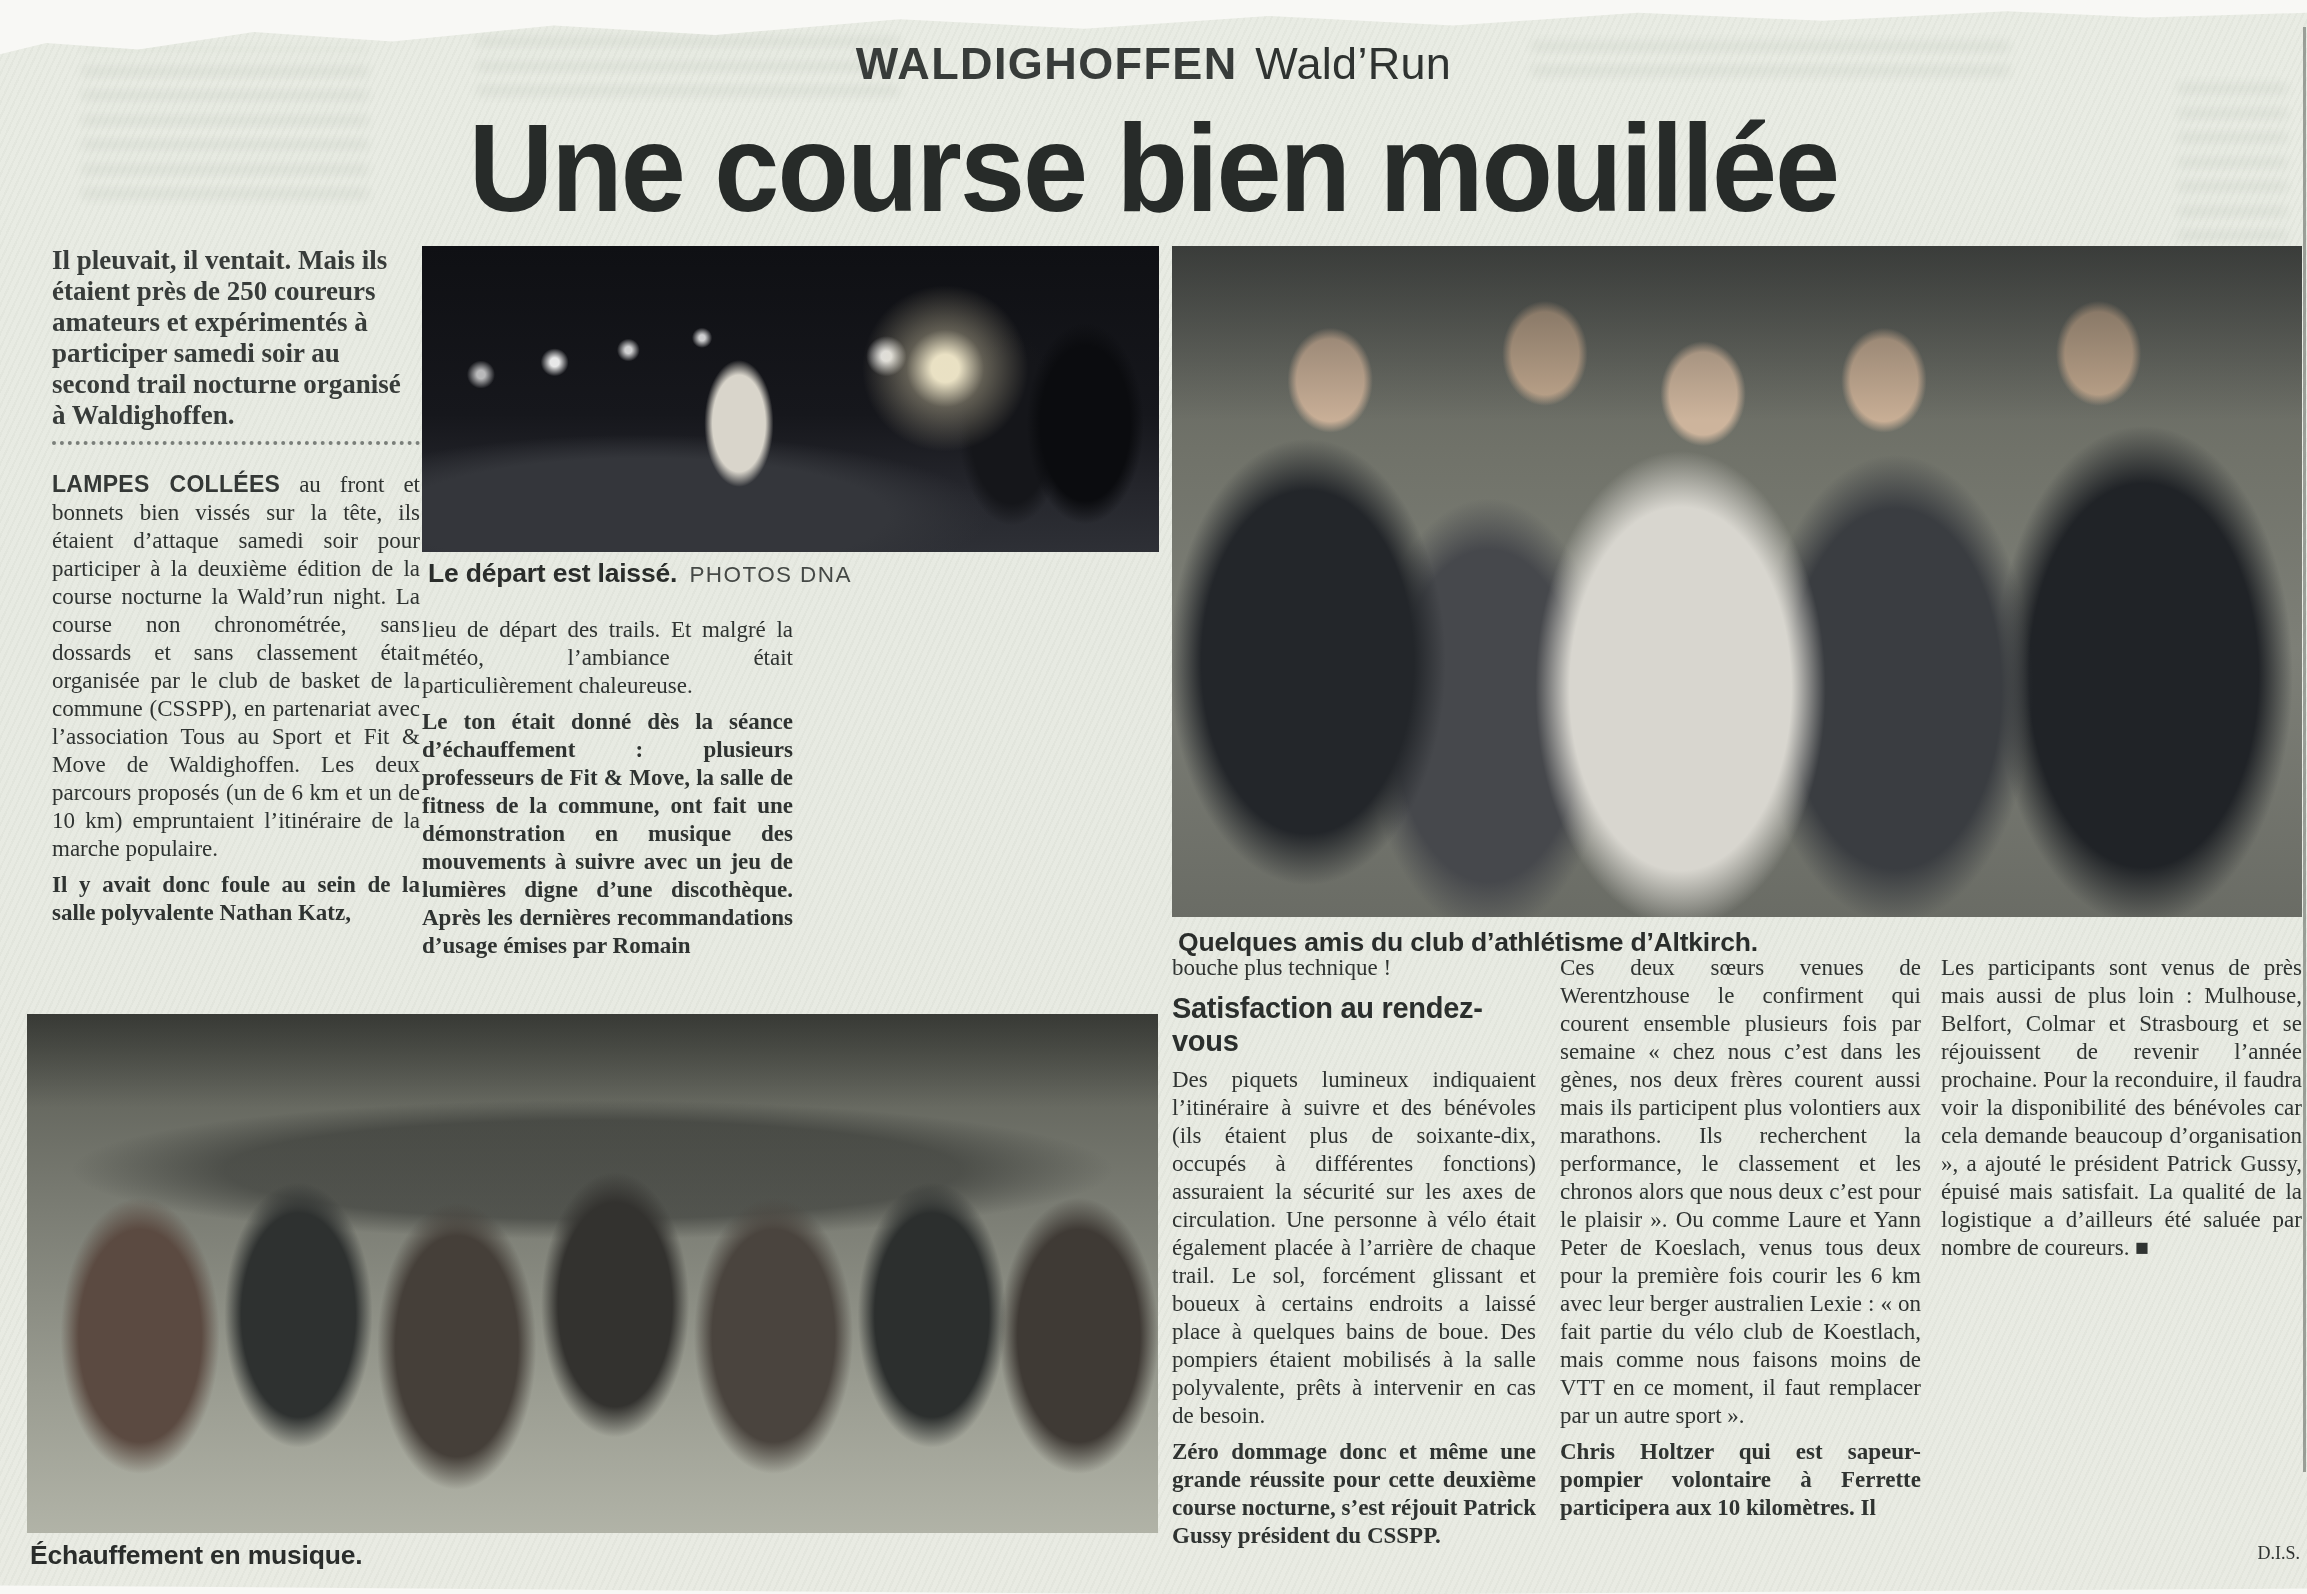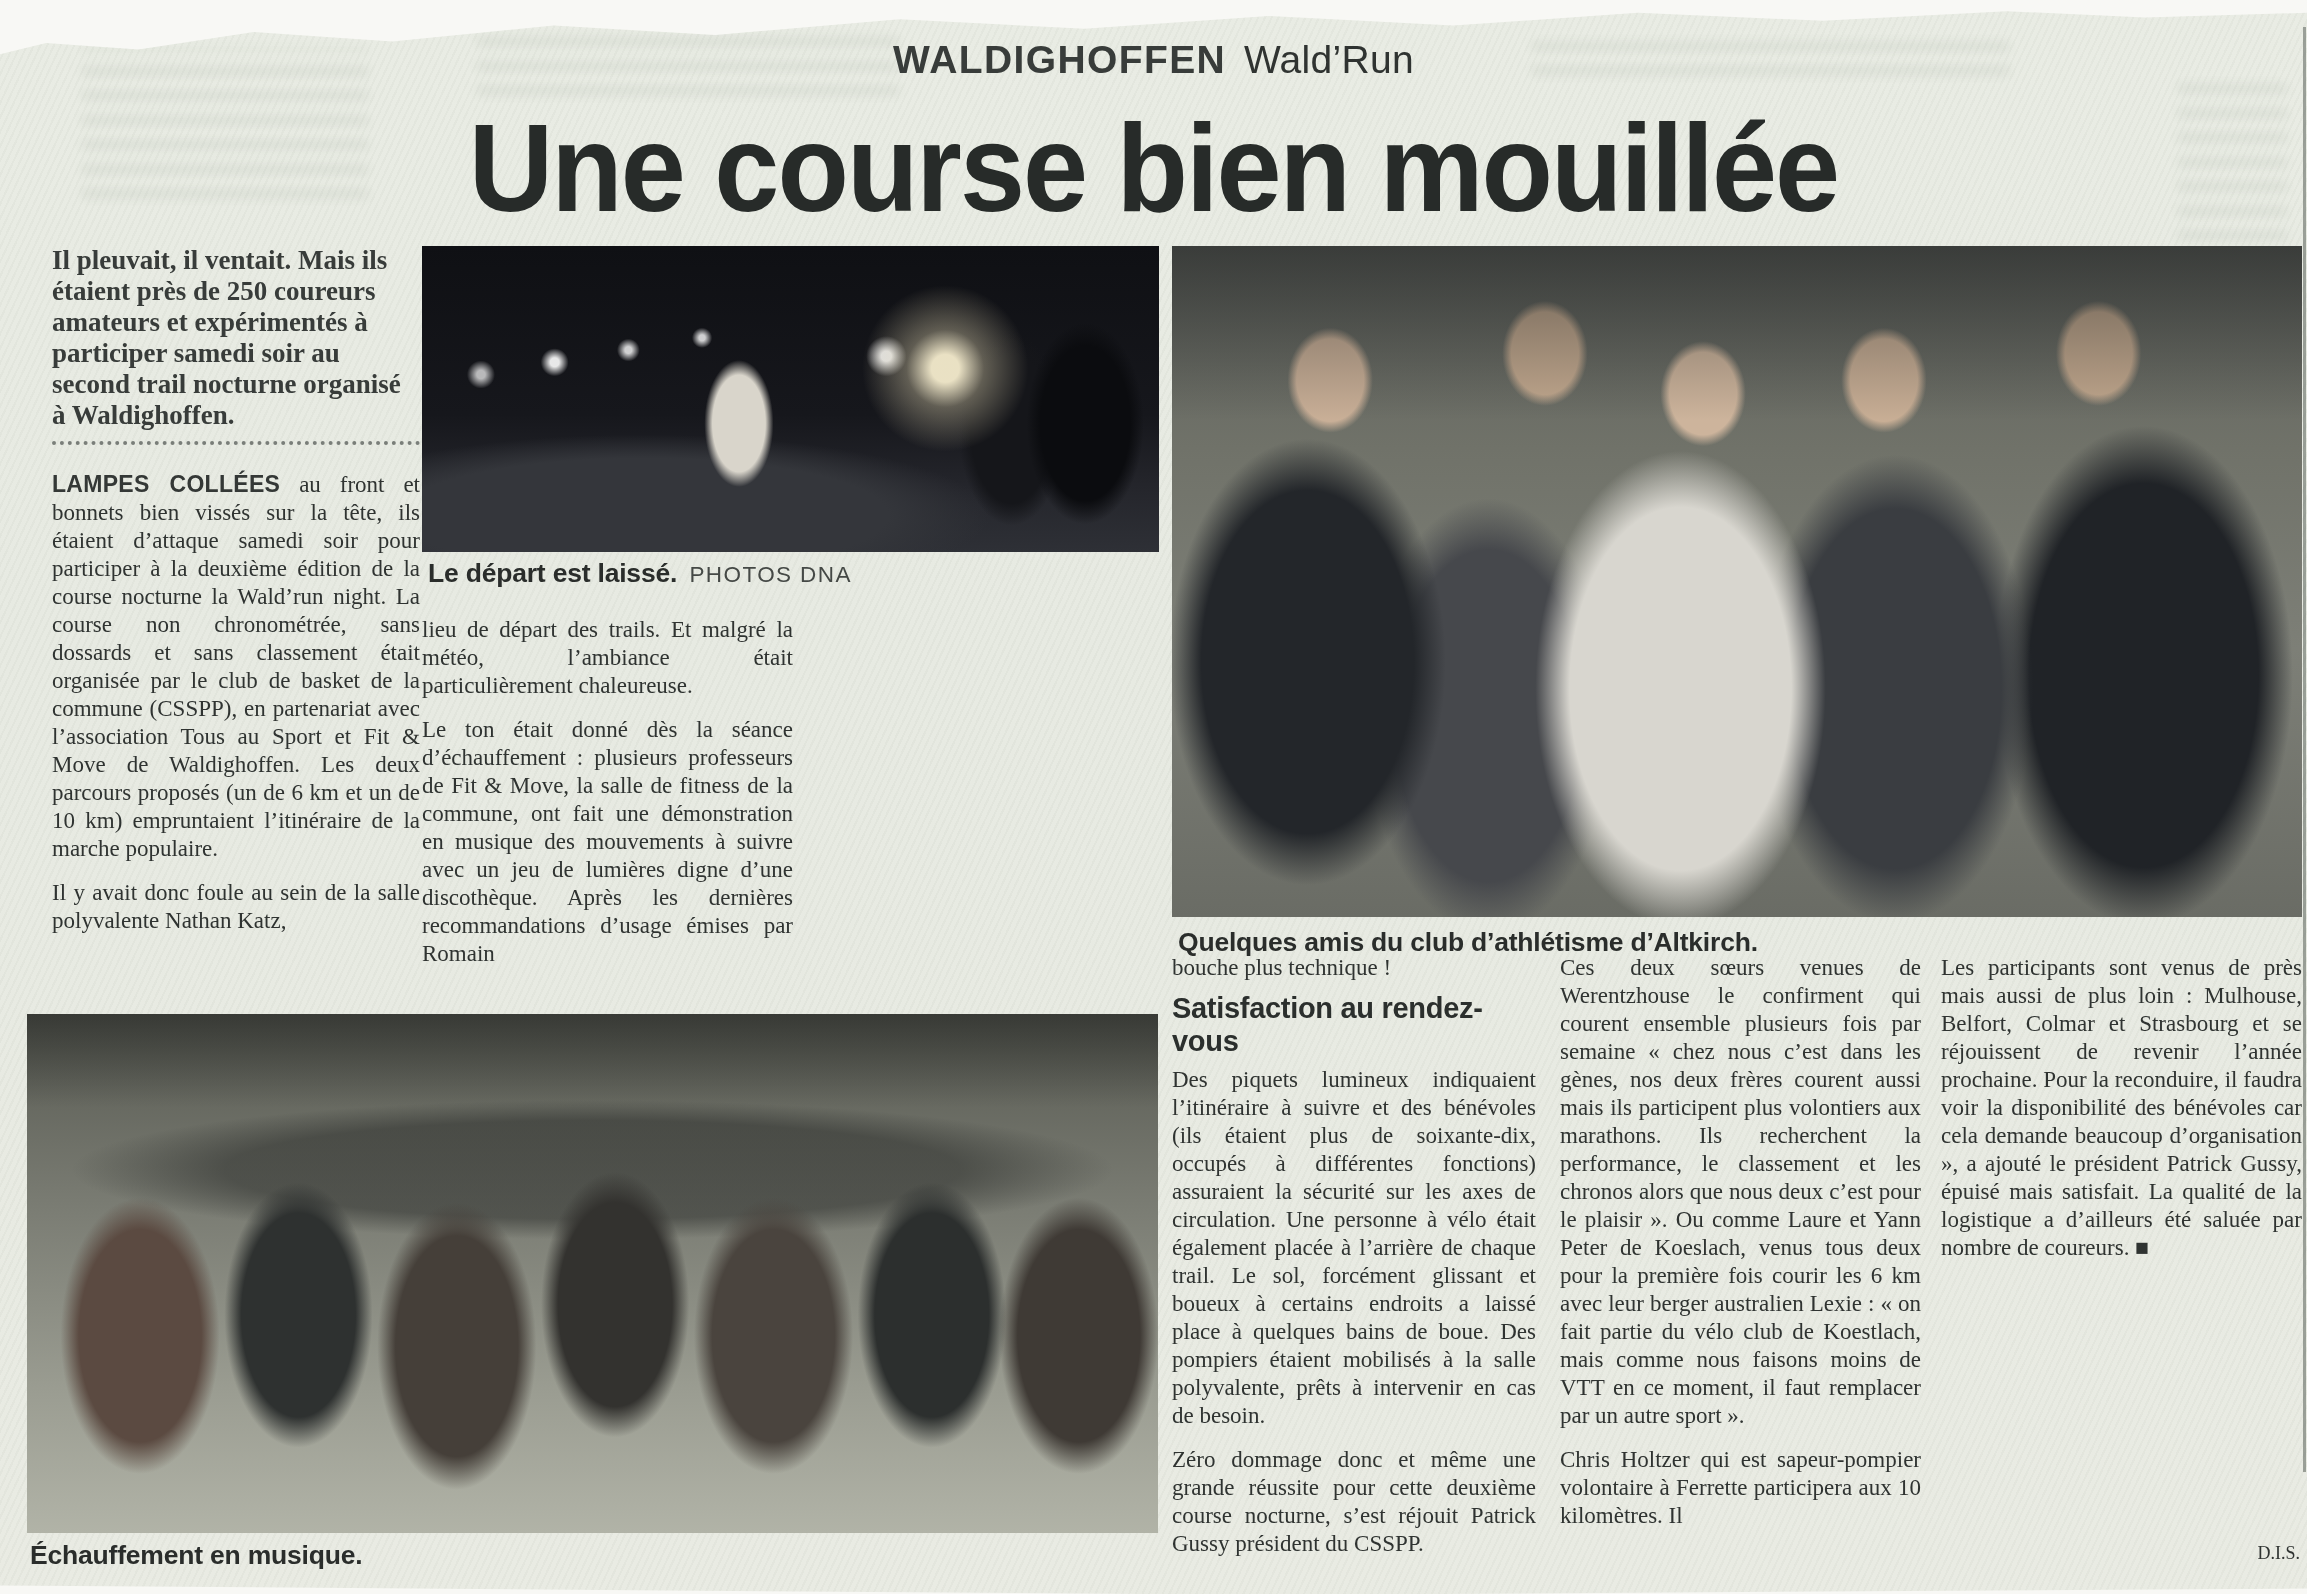--- a/index.html
+++ b/index.html
@@ -14,21 +14,21 @@
     background:
       repeating-linear-gradient(115deg, rgba(120,130,112,0.05) 0 2px, rgba(0,0,0,0) 2px 6.1px),
       linear-gradient(180deg,#e9ece4 0%, #e7eae2 40%, #e9ebe3 100%);
     clip-path:polygon(0% 3.4%, 2% 2.7%, 6% 3.1%, 11% 2.0%, 17% 2.6%, 24% 1.6%, 31% 2.2%, 39% 1.2%, 47% 1.8%, 55% 1.0%, 63% 1.6%, 71% 0.8%, 79% 1.3%, 87% 0.7%, 93% 1.1%, 100% 0.8%, 100% 99.6%, 55% 100%, 0% 99.4%);
   }
   .smudge{position:absolute;filter:blur(4.8px);opacity:.30;pointer-events:none;
     background:repeating-linear-gradient(0deg, rgba(110,125,108,0.35) 0 8.8px, rgba(0,0,0,0) 8.8px 24.5px);}
   .kicker{
     position:absolute;left:0;right:0;top:38px;text-align:center;
     font-family:"Liberation Sans","DejaVu Sans",sans-serif;
-    font-size:39px;color:#2f3331;letter-spacing:0.3px;
+    font-size:45px;color:#2f3331;letter-spacing:0.3px;
   }
   .kicker .loc{font-weight:bold;letter-spacing:1.4px;color:#383c3a;}
   .kicker .evt{font-weight:normal;margin-left:17.7px;}
   .headline{
     position:absolute;left:0;right:0;top:97px;text-align:center;
     font-family:"Liberation Sans","DejaVu Sans",sans-serif;
     font-weight:bold;font-size:117px;color:#272b29;letter-spacing:-2px;
     transform:scaleY(1.06);transform-origin:top center;
   }
   .lede{
@@ -38,21 +38,21 @@
   .dotrule{
     position:absolute;left:52px;top:441px;width:368px;height:0;
     border-top:4.1px dotted #565b57;opacity:.75;
   }
   .col{
     position:absolute;
     font-size:23px;line-height:28px;color:#2f3331;
     text-align:justify;hyphens:auto;-webkit-hyphens:auto;
   }
   .col p{margin:0;}
-  .col p + p{margin-top:16px;text-indent:0;}
+  .col p + p{margin-top:8px;text-indent:0;font-weight:bold;}
   .leadin{
     font-family:"Liberation Sans","DejaVu Sans",sans-serif;
     font-weight:bold;color:#33373​5;letter-spacing:0.3px;
   }
   .leadin{color:#343836;}
   .subhead{
     font-family:"Liberation Sans","DejaVu Sans",sans-serif;
     font-weight:bold;font-size:29px;line-height:33px;color:#2b2f2d;
     margin:9.5px 0 8.2px 0;text-align:left;letter-spacing:-0.3px;
   }

